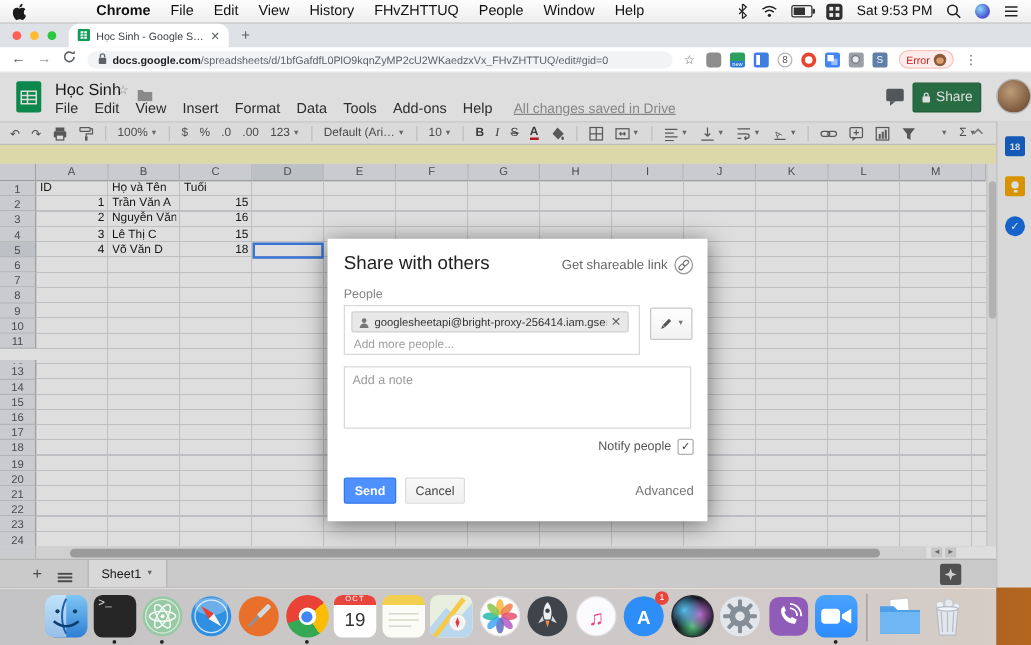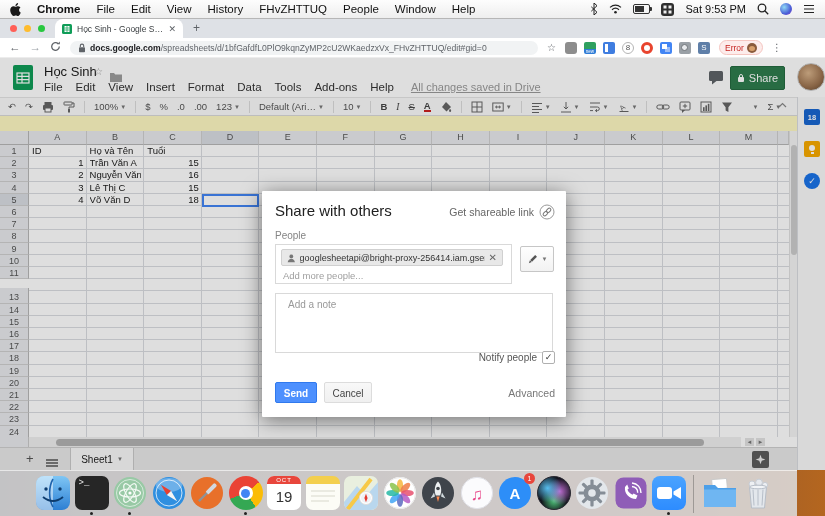--- a/index.html
+++ b/index.html
@@ -5,21 +5,21 @@
   html,body{margin:0;padding:0;background:#000;}
   #screen{position:relative;width:825px;height:516px;overflow:hidden;background:#fff;
           font-family:"Liberation Sans",sans-serif;-webkit-font-smoothing:antialiased;}
   
   #menubar{position:absolute;left:0;top:0;width:100%;height:19px;box-sizing:border-box;
            background:linear-gradient(#fdfdfd,#eeeeee);border-bottom:1px solid #b6b6b6;
            display:flex;align-items:center;padding:0 10px;z-index:10;}
   .mb-left{display:flex;gap:16px;align-items:center;font-size:11.5px;color:#111;}
   .mb-apple{display:flex;align-items:center;}
   .mb-item{white-space:nowrap;}
-  .mb-item.bold{font-weight:bold;}
+  .mb-item.bold{font-weight:bold;margin-left:40px;}
   .mb-right{margin-left:auto;display:flex;gap:11px;align-items:center;font-size:11px;color:#111;}
   .mbi{display:flex;align-items:center;}
   .batt{width:15px;height:8px;border:1px solid #333;border-radius:2px;position:relative;}
   .batt::before{content:'';position:absolute;left:1px;top:1px;bottom:1px;width:9px;background:#333;}
   .batt::after{content:'';position:absolute;right:-3px;top:2px;width:2px;height:4px;background:#333;border-radius:0 1px 1px 0;}
   .inputsrc{width:13px;height:13px;background:#2f2f2f;border-radius:3px;display:flex;align-items:center;justify-content:center;}
   .siri-mb{width:12px;height:12px;border-radius:50%;
      background:radial-gradient(circle at 35% 35%,#8fd9f5,#4a5fd6 60%,#8a32c9);}
   
   #tabbar{position:absolute;left:0;top:19px;width:100%;height:19px;background:#dee1e6;z-index:10;}
@@ -157,22 +157,22 @@
   .chip{position:absolute;left:5px;top:4px;height:17px;background:#e8e8e8;border:1px solid #d0d0d0;
         border-radius:2px;display:flex;align-items:center;gap:4px;padding:0 5px;font-size:9px;
         color:#333;box-sizing:border-box;max-width:222px;}
   .chip-email{white-space:nowrap;overflow:hidden;max-width:185px;}
   .chip-x{color:#666;font-size:10px;}
   .add-people{position:absolute;left:7px;top:25px;font-size:9.5px;color:#9e9e9e;}
   .pencil-btn{position:absolute;left:258px;top:55px;width:34px;height:26px;border:1px solid #c6c6c6;
               border-radius:2px;background:linear-gradient(#fefefe,#f2f2f2);display:flex;
               align-items:center;justify-content:center;gap:4px;box-sizing:border-box;}
   .pencil-caret{font-size:6px;color:#777;}
-  .dlg-note{position:absolute;left:13px;top:102px;width:278px;height:60px;border:1px solid #d9d9d9;
-            box-sizing:border-box;font-size:10px;color:#999;padding:5px 12px;}
+  .dlg-note{position:absolute;left:13px;top:102px;width:278px;height:50px;border:1px solid #d9d9d9;
+            box-sizing:border-box;font-size:10px;color:#999;padding:5px 6px;}
   .dlg-notify{position:absolute;right:11px;top:160px;display:flex;gap:5px;align-items:center;
               font-size:10px;color:#555;}
   .checkbox{width:11px;height:11px;border:1px solid #b0b0b0;border-radius:2px;background:#fff;
             color:#3a3a3a;font-size:9px;line-height:11px;text-align:center;}
   .btn-send{position:absolute;left:13px;top:191px;width:42px;height:21px;background:#4d90fe;
             border:1px solid #3079ed;border-radius:2px;color:#fff;font-size:10px;font-weight:bold;
             text-align:center;line-height:21px;box-sizing:border-box;}
   .btn-cancel{position:absolute;left:62px;top:191px;width:48px;height:21px;
               background:linear-gradient(#f8f8f8,#f0f0f0);border:1px solid #dcdcdc;border-radius:2px;
               color:#444;font-size:10px;text-align:center;line-height:21px;box-sizing:border-box;}

